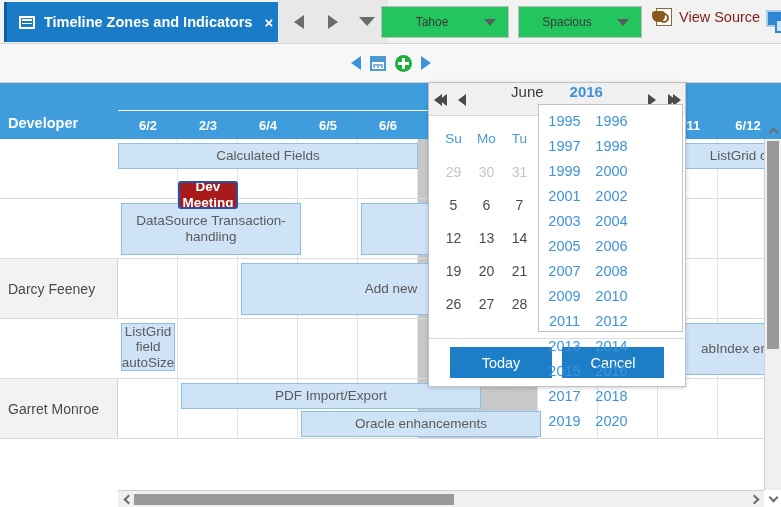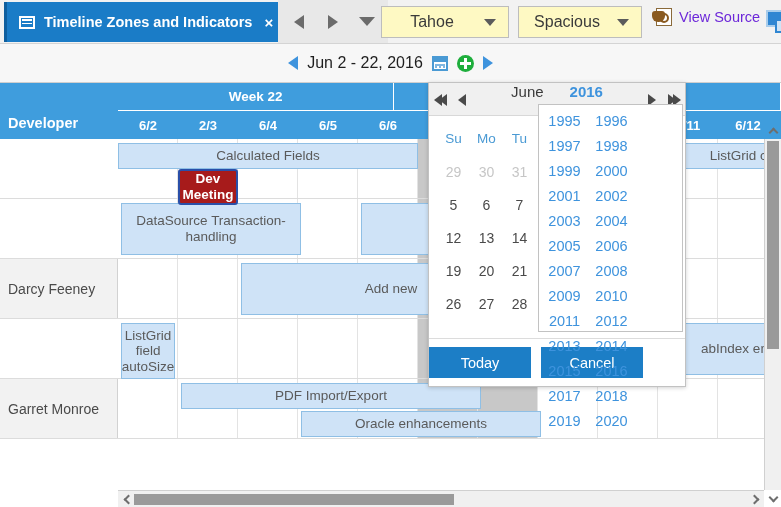--- a/index.html
+++ b/index.html
@@ -64,41 +64,41 @@
     width: 34px; height: 43px;
     display: flex; align-items: center; justify-content: center;
     cursor: pointer;
   }
   .tri-left  { width:0;height:0;border-top:7px solid transparent;border-bottom:7px solid transparent;border-right:10px solid #6b6b6b; }
   .tri-right { width:0;height:0;border-top:7px solid transparent;border-bottom:7px solid transparent;border-left:10px solid #6b6b6b; }
   .tri-down  { width:0;height:0;border-left:8px solid transparent;border-right:8px solid transparent;border-top:9px solid #6b6b6b; }
 
   .selectbox {
     position: absolute; top: 6px; height: 32px;
-    background: #fef9c3;
+    background: #22c55e;
     border: 1px solid #bdbdbd;
     display: flex; align-items: center;
     padding: 0 4px 0 10px;
-    font-size: 16px; color: #3a3a3a;
+    font-size: 12px; color: #3a3a3a;
     cursor: pointer;
   }
   .selectbox .lbl { flex: 1; }
   .selectbox .arr {
     width: 0; height: 0;
     border-left: 6px solid transparent; border-right: 6px solid transparent;
     border-top: 7px solid #5b5b5b;
     margin: 0 8px 0 12px;
   }
   #sel-skin { left: 381px; width: 128px; }
   #sel-density { left: 518px; width: 124px; }
 
   .viewsource {
     position: absolute; left: 652px; top: 8px;
     display: flex; align-items: center; gap: 7px;
-    font-size: 14.5px; color: #6d28d9;
+    font-size: 14.5px; color: #7f1d1d;
     cursor: pointer;
   }
   .cup {
     position: relative; width: 20px; height: 18px; flex: none;
   }
   .cup .page {
     position: absolute; left: 4px; top: 0; width: 16px; height: 18px;
     background: #ffffff; border: 1px solid #8a6a3a;
   }
   .cup .bean {
@@ -293,21 +293,21 @@
     display: flex; align-items: center; justify-content: center;
     font-size: 14px; color: #4a4a4a;
   }
   .cal-cell.hdrcell { color: #4a9ad4; font-size: 13.5px; }
   .cal-cell.other { color: #c6c6c6; }
   .cal-cell.day { cursor: pointer; }
 
   .cal-btns {
     position: absolute; left: 0; right: 0; bottom: 0; height: 48px;
     border-top: 1px solid #dcdcdc;
-    display: flex; align-items: center; gap: 10px;
+    display: flex; align-items: center; justify-content: center; gap: 10px;
   }
   .cal-btn {
     width: 102px; height: 31px;
     background: #1c7ec6; color: #ffffff;
     display: flex; align-items: center; justify-content: center;
     font-size: 14.5px; cursor: pointer;
   }
 
   
   .yearpop {
@@ -369,32 +369,30 @@
     </div>
 
     <div class="corner-icon">
       <span class="sq1"></span>
         <span class="sq2"></span>
     </div>
   </div>
 
   <div class="daterange">
     <span class="dr-arrow-l"></span>
-    <span>Jun 2 - 22, 2016</span>
     <span class="dr-cal"></span>
     <span class="dr-plus"></span>
     <span class="dr-arrow-r"></span>
   </div>
 
   <div class="grid">
 
     <div class="hdr">
       <div class="devcol">Developer</div>
       <div class="weeks" id="week-headers">
-          <div class="weekcell" style="width: 300px;">Week 22</div>
           <div class="weekcell" style="width: 420px;"></div>
         </div>
       <div class="days" id="day-headers">
           <div class="daycell" style="width: 60px;">6/2</div>
           <div class="daycell" style="width: 60px;">2/3</div>
           <div class="daycell" style="width: 60px;">6/4</div>
           <div class="daycell" style="width: 60px;">6/5</div>
           <div class="daycell" style="width: 60px;">6/6</div>
           <div class="daycell" style="width: 60px;">6/7</div>
           <div class="daycell" style="width: 60px;">6/8</div>
@@ -413,21 +411,21 @@
             <div class="colbg" style="left: 120px; width: 60px;"></div>
             <div class="colbg" style="left: 180px; width: 60px;"></div>
             <div class="colbg" style="left: 240px; width: 60px;"></div>
             <div class="colbg wk" style="left: 300px; width: 60px;"></div>
             <div class="colbg wk" style="left: 360px; width: 60px;"></div>
             <div class="colbg" style="left: 420px; width: 60px;"></div>
             <div class="colbg" style="left: 480px; width: 60px;"></div>
             <div class="colbg" style="left: 540px; width: 60px;"></div>
             <div class="colbg" style="left: 600px; width: 60px;"></div>
             <div class="event" style="left: 0px; width: 300px; top: 4px; height: 26px;">Calculated Fields</div>
-            <div class="event dev" style="left: 60px; width: 60px; top: 30px; height: 36px;">Dev Meeting</div>
+            <div class="event dev" style="left: 60px; width: 60px; top: 42px; height: 28px;">Dev Meeting</div>
             <div class="event" style="left: 558px; width: 132px; top: 4px; height: 26px;">ListGrid ce</div>
           </div>
         </div>
         <div class="row">
           <div class="lane">
             <div class="colbg" style="left: 0px; width: 60px;"></div>
             <div class="colbg" style="left: 60px; width: 60px;"></div>
             <div class="colbg" style="left: 120px; width: 60px;"></div>
             <div class="colbg" style="left: 180px; width: 60px;"></div>
             <div class="colbg" style="left: 240px; width: 60px;"></div>
@@ -464,21 +462,21 @@
             <div class="colbg" style="left: 60px; width: 60px;"></div>
             <div class="colbg" style="left: 120px; width: 60px;"></div>
             <div class="colbg" style="left: 180px; width: 60px;"></div>
             <div class="colbg" style="left: 240px; width: 60px;"></div>
             <div class="colbg wk" style="left: 300px; width: 60px;"></div>
             <div class="colbg wk" style="left: 360px; width: 60px;"></div>
             <div class="colbg" style="left: 420px; width: 60px;"></div>
             <div class="colbg" style="left: 480px; width: 60px;"></div>
             <div class="colbg" style="left: 540px; width: 60px;"></div>
             <div class="colbg" style="left: 600px; width: 60px;"></div>
-            <div class="event" style="left: 3px; width: 54px; top: 4px; height: 56px;">ListGrid field autoSize</div>
+            <div class="event" style="left: 3px; width: 54px; top: 4px; height: 48px;">ListGrid field autoSize</div>
             <div class="event" style="left: 558px; width: 132px; top: 4px; height: 52px;">abIndex enha</div>
           </div>
         </div>
         <div class="row">
           <div class="rowlabel">Garret Monroe</div>
           <div class="lane">
             <div class="colbg" style="left: 0px; width: 60px;"></div>
             <div class="colbg" style="left: 60px; width: 60px;"></div>
             <div class="colbg" style="left: 120px; width: 60px;"></div>
             <div class="colbg" style="left: 180px; width: 60px;"></div>

